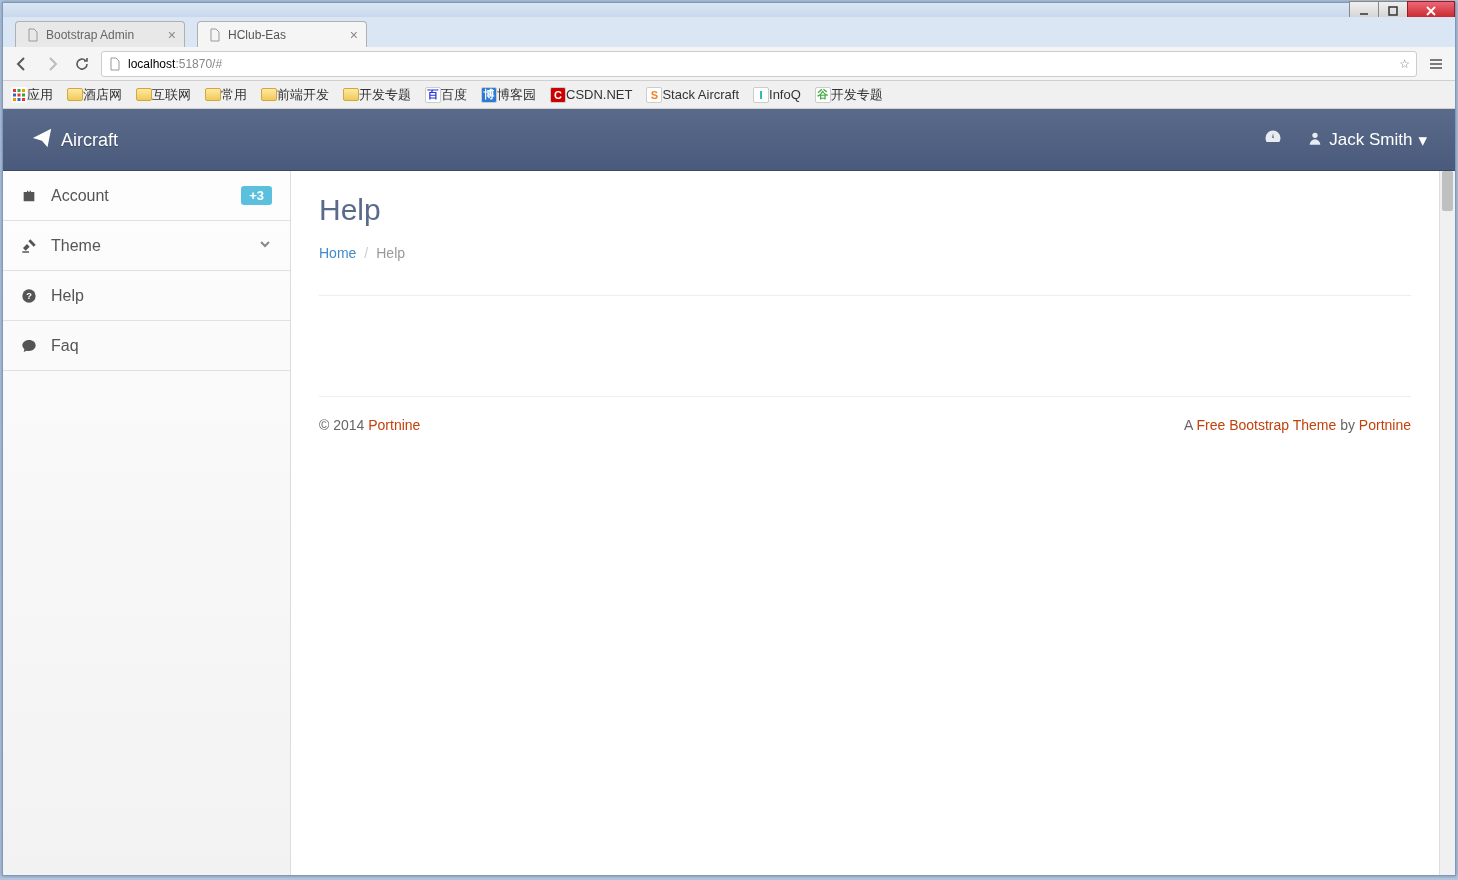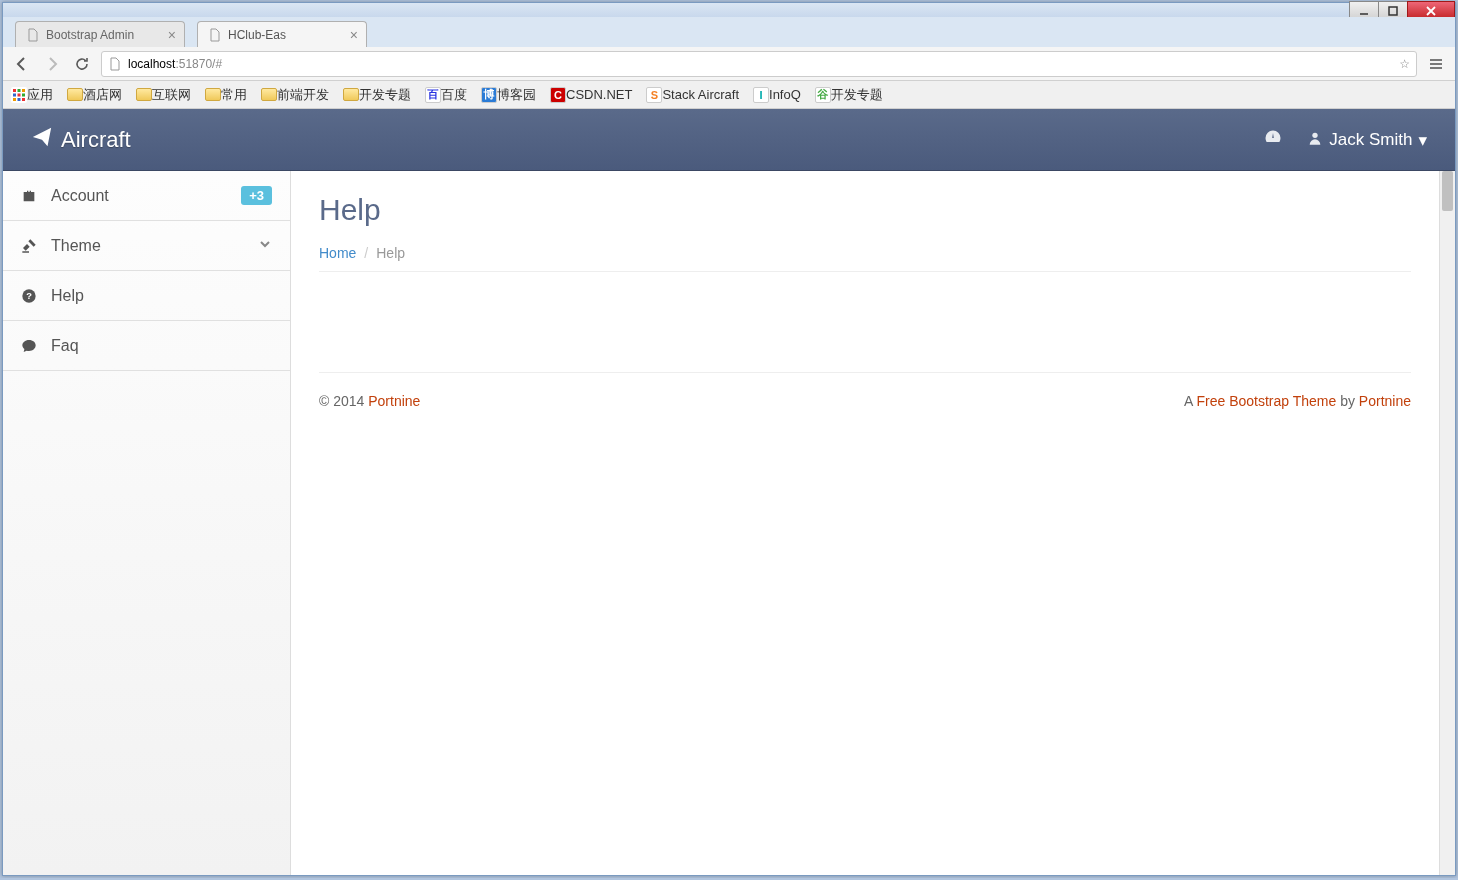--- a/index.html
+++ b/index.html
@@ -30,35 +30,35 @@
 .menu-btn { width: 22px; height: 22px; display: flex; align-items: center; justify-content: center; color: #5a5a5a; }
 
 .bookmark-bar { height: 28px; background: #f0f0f0; border-bottom: 1px solid #d0d0d0; display: flex; align-items: center; padding: 0 8px; gap: 14px; font-size: 13px; color: #333; }
 .bm-item { display: flex; align-items: center; white-space: nowrap; }
 .bm-folder { width: 16px; height: 13px; background: linear-gradient(#ffe9a0,#f0c95a); border: 1px solid #d0a840; border-radius: 2px; }
 .bm-favicon { width: 16px; height: 16px; display: inline-flex; align-items: center; justify-content: center; font-size: 11px; font-weight: bold; border-radius: 2px; }
 
 
 .app-wrap { flex: 1; display: flex; flex-direction: column; overflow: hidden; background: #fff; }
 .app-header { height: 62px; background: linear-gradient(#5a6a8a, #4a5a7c); display: flex; align-items: center; padding: 0 28px; color: #fff; box-shadow: inset 0 -1px 0 rgba(0,0,0,0.2); }
-.brand { font-size: 22px; font-weight: 500; display: flex; align-items: center; gap: 8px; text-shadow: 0 1px 1px rgba(0,0,0,0.3); }
+.brand { font-size: 18px; font-weight: 500; display: flex; align-items: center; gap: 8px; text-shadow: 0 1px 1px rgba(0,0,0,0.3); }
 .brand svg { width: 22px; height: 22px; }
 .header-right { margin-left: auto; display: flex; align-items: center; gap: 24px; font-size: 17px; }
 .user-menu { display: flex; align-items: center; gap: 6px; }
 
 .app-body { flex: 1; display: flex; overflow: hidden; }
 .sidebar { width: 288px; background: linear-gradient(#fdfdfd,#f2f2f2); border-right: 1px solid #ddd; }
 .side-item { height: 50px; border-bottom: 1px solid #e0e0e0; display: flex; align-items: center; padding: 0 18px; font-size: 16px; color: #555; position: relative; }
 .side-item .side-ic { width: 18px; margin-right: 12px; color: #666; display: flex; align-items: center; }
 .side-item .chev { margin-left: auto; color: #888; }
 .side-badge { margin-left: auto; background: #5bc0de; color: #fff; padding: 2px 8px; border-radius: 3px; font-size: 13px; font-weight: bold; }
 
 .main { flex: 1; padding: 22px 28px; display: flex; flex-direction: column; overflow: auto; }
 .page-title { font-size: 30px; color: #5a6a8a; font-weight: 400; margin-bottom: 18px; }
-.breadcrumb { font-size: 14px; color: #999; display: flex; gap: 8px; padding-bottom: 10px; border-bottom: 1px solid #eee; }
+.breadcrumb { font-size: 14px; color: #999; display: flex; gap: 8px; padding-bottom: 34px; border-bottom: 1px solid #eee; }
 .breadcrumb a { color: #428bca; text-decoration: none; }
 .breadcrumb .sep { color: #ccc; }
 
 .footer { border-top: 1px solid #eee; margin-top: 100px; padding-top: 20px; display: flex; font-size: 14px; color: #666; }
 .footer a { color: #c2410c; text-decoration: none; text-align: right; }
 .footer-right { margin-left: auto; }
 
 .scrollbar-fake { width: 16px; background: #f0f0f0; border-left: 1px solid #ddd; position: relative; }
 .scroll-thumb { position: absolute; top: 0; height: 40px; left: 2px; right: 2px; background: #c0c0c0; border-radius: 2px; }
 </style>

